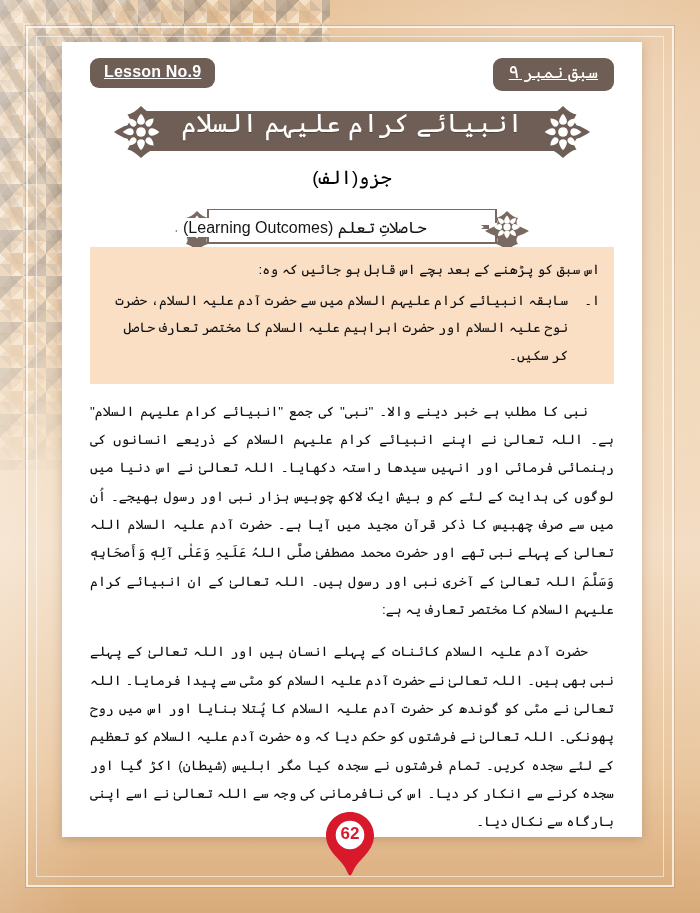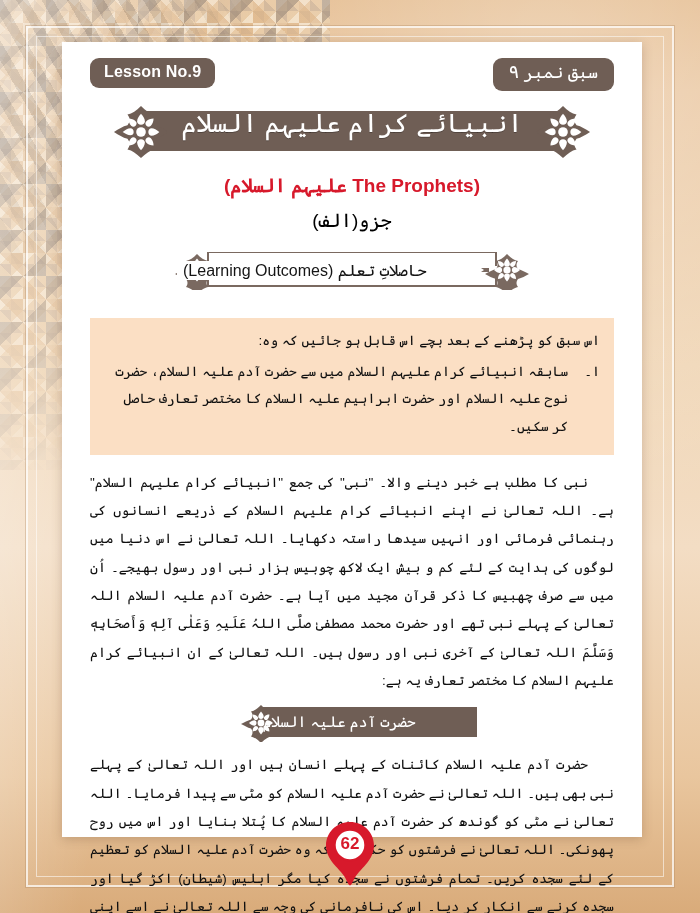--- a/index.html
+++ b/index.html
@@ -100,20 +100,21 @@
     position: absolute;
     top: 0;
     background: #6f5e55;
     color: #ffffff;
     border-radius: 9px;
     padding: 5px 14px 7px;
     font-size: 16px;
     font-weight: bold;
     letter-spacing: .2px;
     white-space: nowrap;
+    text-decoration: underline;
   }
   .tab-left  { left: 0; }
   .tab-right {
     right: 0;
     font-size: 17px;
     padding: 4px 16px 8px;
     direction: rtl;
     font-weight: normal;
   }
 
@@ -232,21 +233,21 @@
     background: #ffffff;
     padding: 0 6px;
     font-size: 16px;
     color: #151515;
     white-space: nowrap;
     direction: rtl;
   }
 
   
   .lo-box {
-    margin-top: 28px;
+    margin-top: 0;
     background: #fbdfc4;
     padding: 10px 14px 14px;
     direction: rtl;
     color: #111;
   }
   .lo-intro {
     font-size: 13.5px;
     line-height: 1.9;
     margin: 0 0 4px;
   }
@@ -299,21 +300,21 @@
     font-size: 15px;
     direction: rtl;
     white-space: nowrap;
     padding-right: 26px;
   }
 
   
   .pin {
     position: absolute;
     left: 50%;
-    bottom: 26px;
+    bottom: 36px;
     transform: translateX(-50%);
     width: 54px;
     height: 66px;
     z-index: 20;
   }
   .pin svg { width: 100%; height: 100%; display: block; }
   .pin-num {
     position: absolute;
     left: 0; right: 0; top: 13px;
     text-align: center;
@@ -380,21 +381,20 @@
               <path d="M49 29c-3 2.6-5.4 4-8 4-2 0-3.4-1.6-3.4-4s1.4-4 3.4-4c2.6 0 5 1.4 8 4z"></path>
               <path d="M17 15c3 0 5.6 1 7.4 2.8 1.4 1.4 1.4 3.2 0 4.6s-3.2 1.4-4.6 0C18 20.6 17 18 17 15z"></path>
               <path d="M43 43c-3 0-5.6-1-7.4-2.8-1.4-1.4-1.4-3.2 0-4.6s3.2-1.4 4.6 0C42 37.4 43 40 43 43z"></path>
               <path d="M43 15c0 3-1 5.6-2.8 7.4-1.4 1.4-3.2 1.4-4.6 0s-1.4-3.2 0-4.6C37.4 16 40 15 43 15z"></path>
               <path d="M17 43c0-3 1-5.6 2.8-7.4 1.4-1.4 3.2-1.4 4.6 0s1.4 3.2 0 4.6C22.6 42 20 43 17 43z"></path>
             </g>
           </svg>
         </div>
       </div>
 
-      <div class="subtitle">(The Prophets علیہم السلام)</div>
 
       <div class="juz">جزو(الف)</div>
 
       <div class="lo-head">
         <div class="lo-bracket"></div>
         <div class="lo-bracket-bottom"></div>
 
         <div class="lo-orn left">
           <svg viewBox="0 0 52 40" xmlns="http://www.w3.org/2000/svg" aria-hidden="true">
             <g fill="#7a6960">
@@ -441,42 +441,20 @@
       <div class="lo-box">
         <p class="lo-intro">اس سبق کو پڑھنے کے بعد بچے اس قابل ہو جائیں کہ وہ:</p>
         <div class="lo-item">
           <span class="lo-marker">ا۔</span>
           <span class="lo-body">سابقہ انبیائے کرام علیہم السلام میں سے حضرت آدم علیہ السلام، حضرت نوح علیہ السلام اور حضرت ابراہیم علیہ السلام کا مختصر تعارف حاصل کر سکیں۔</span>
         </div>
       </div>
 
       <p class="para indent">نبی کا مطلب ہے خبر دینے والا۔ "نبی" کی جمع "انبیائے کرام علیہم السلام" ہے۔ اللہ تعالیٰ نے اپنے انبیائے کرام علیہم السلام کے ذریعے انسانوں کی رہنمائی فرمائی اور انہیں سیدھا راستہ دکھایا۔ اللہ تعالیٰ نے اس دنیا میں لوگوں کی ہدایت کے لئے کم و بیش ایک لاکھ چوبیس ہزار نبی اور رسول بھیجے۔ اُن میں سے صرف چھبیس کا ذکر قرآن مجید میں آیا ہے۔ حضرت آدم علیہ السلام اللہ تعالیٰ کے پہلے نبی تھے اور حضرت محمد مصطفیٰ صلَّی اللہُ عَلَیہِ وَعَلٰی آلِهٖ وَأَصحَابِهٖ وَسَلَّمَ اللہ تعالیٰ کے آخری نبی اور رسول ہیں۔ اللہ تعالیٰ کے ان انبیائے کرام علیہم السلام کا مختصر تعارف یہ ہے:</p>
 
-      <div class="sec-banner">
-        <div class="sec-bar"></div>
-        <div class="sec-orn">
-          <svg viewBox="0 0 48 40" xmlns="http://www.w3.org/2000/svg" aria-hidden="true">
-            <g fill="#6f5e55">
-              <path d="M24 3c3.6 3.6 6.4 5.6 10 6.6-2 2.8-2 5 0 7.8 3.6 1 6.4 2.8 10 4.6-3.6 1.8-6.4 3.6-10 4.6-2 2.8-2 5 0 7.8-3.6 1-6.4 3-10 6.6-3.6-3.6-6.4-5.6-10-6.6 2-2.8 2-5 0-7.8C10.4 25.6 7.6 23.8 4 22c3.6-1.8 6.4-3.6 10-4.6 2-2.8 2-5 0-7.8 3.6-1 6.4-3 10-6.6z"></path>
-            </g>
-            <g fill="#ffffff">
-              <circle cx="24" cy="21" r="3.4"></circle>
-              <path d="M24 9.5c1.8 2.1 2.7 3.7 2.7 5.3 0 1.3-1.1 2.2-2.7 2.2s-2.7-.9-2.7-2.2c0-1.6.9-3.2 2.7-5.3z"></path>
-              <path d="M24 32.5c-1.8-2.1-2.7-3.7-2.7-5.3 0-1.3 1.1-2.2 2.7-2.2s2.7.9 2.7 2.2c0 1.6-.9 3.2-2.7 5.3z"></path>
-              <path d="M12 21c2.1-1.8 3.7-2.7 5.3-2.7 1.3 0 2.2 1.1 2.2 2.7s-.9 2.7-2.2 2.7c-1.6 0-3.2-.9-5.3-2.7z"></path>
-              <path d="M36 21c-2.1 1.8-3.7 2.7-5.3 2.7-1.3 0-2.2-1.1-2.2-2.7s.9-2.7 2.2-2.7c1.6 0 3.2.9 5.3 2.7z"></path>
-              <path d="M15.6 12.6c2 0 3.6.6 4.8 1.9.9.9.9 2 0 2.9s-2 .9-2.9 0c-1.3-1.2-1.9-2.8-1.9-4.8z"></path>
-              <path d="M32.4 29.4c-2 0-3.6-.6-4.8-1.9-.9-.9-.9-2 0-2.9s2-.9 2.9 0c1.3 1.2 1.9 2.8 1.9 4.8z"></path>
-              <path d="M32.4 12.6c0 2-.6 3.6-1.9 4.8-.9.9-2 .9-2.9 0s-.9-2 0-2.9c1.2-1.3 2.8-1.9 4.8-1.9z"></path>
-              <path d="M15.6 29.4c0-2 .6-3.6 1.9-4.8.9-.9 2-.9 2.9 0s.9 2 0 2.9c-1.2 1.3-2.8 1.9-4.8 1.9z"></path>
-            </g>
-          </svg>
-        </div>
-        <div class="sec-text">حضرت آدم علیہ السلام</div>
-      </div>
 
       <p class="para indent">حضرت آدم علیہ السلام کائنات کے پہلے انسان ہیں اور اللہ تعالیٰ کے پہلے نبی بھی ہیں۔ اللہ تعالیٰ نے حضرت آدم علیہ السلام کو مٹی سے پیدا فرمایا۔ اللہ تعالیٰ نے مٹی کو گوندھ کر حضرت آدم علیہ السلام کا پُتلا بنایا اور اس میں روح پھونکی۔ اللہ تعالیٰ نے فرشتوں کو حکم دیا کہ وہ حضرت آدم علیہ السلام کو تعظیم کے لئے سجدہ کریں۔ تمام فرشتوں نے سجدہ کیا مگر ابلیس (شیطان) اکڑ گیا اور سجدہ کرنے سے انکار کر دیا۔ اس کی نافرمانی کی وجہ سے اللہ تعالیٰ نے اسے اپنی بارگاہ سے نکال دیا۔</p>
 
     </div>
   </div>
 
   <div class="pin">
     <svg viewBox="0 0 54 66" xmlns="http://www.w3.org/2000/svg" aria-hidden="true">
       <path d="M27 1C13.7 1 3 11.5 3 24.4c0 8.4 4.6 15.1 9.9 21 4.5 5 9.3 9.6 11.9 16.7.5 1.4 1.9 2.3 2.2 2.3s1.7-.9 2.2-2.3c2.6-7.1 7.4-11.7 11.9-16.7 5.3-5.9 9.9-12.6 9.9-21C51 11.5 40.3 1 27 1z" fill="#d7192b"></path>
       <circle cx="27" cy="24" r="15.5" fill="#ffffff"></circle>

